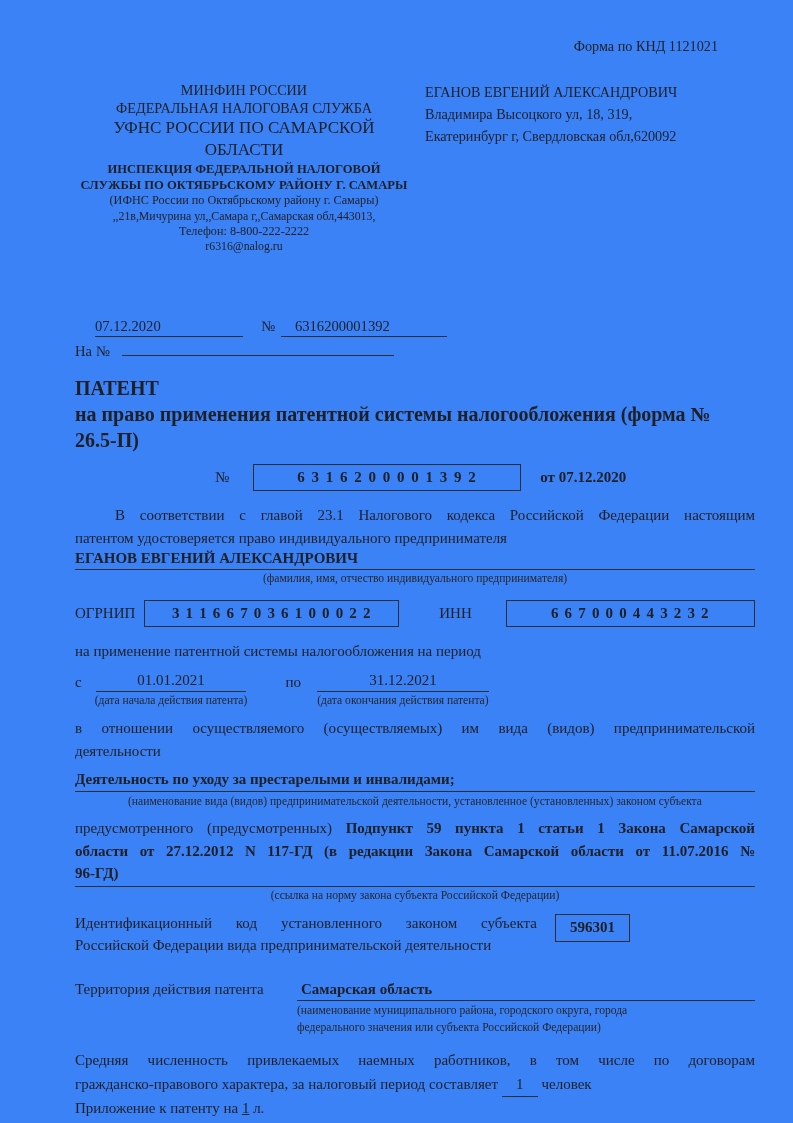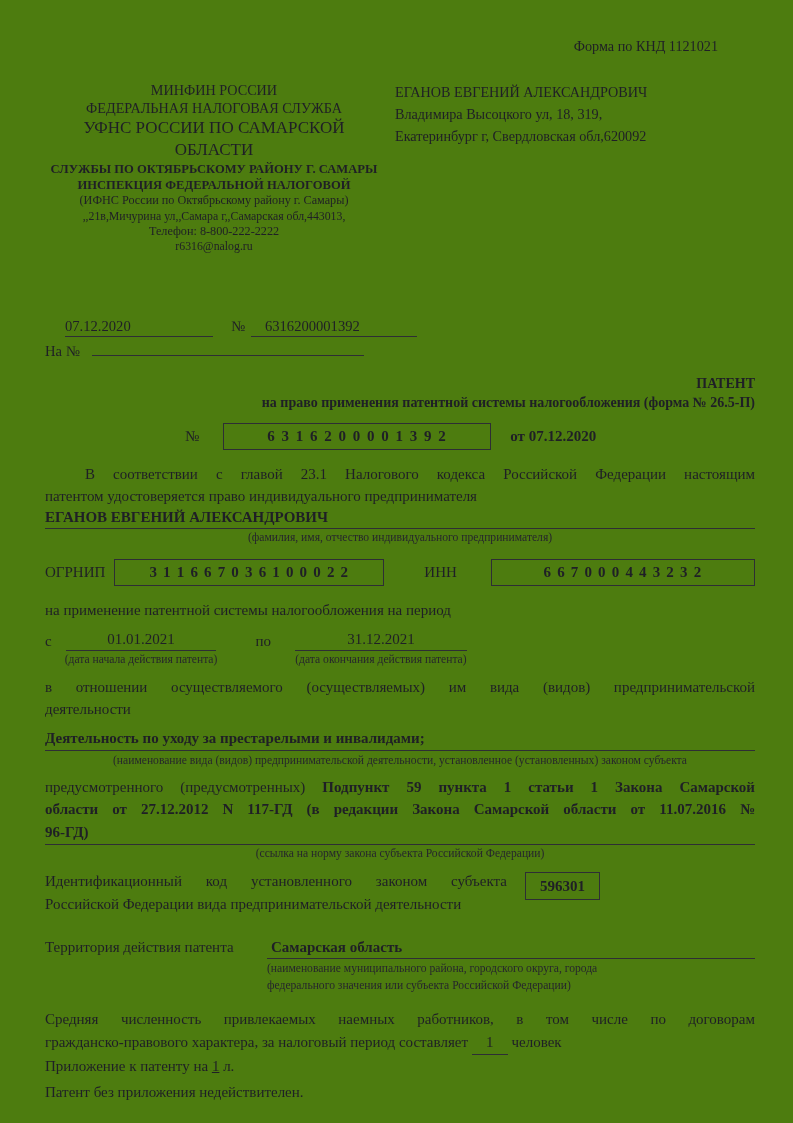--- a/index.html
+++ b/index.html
@@ -1,24 +1,24 @@
 <!DOCTYPE html>
 <html lang="ru"><head>
 <meta charset="utf-8">
 <style>
   html, body { margin: 0; padding: 0; background: #ffffff; }
   .page {
     position: relative;
     width: 793px; height: 1123px;
-    background: #4d7c0f;
+    background: #3b82f6;
     color: #1f1f26;
     font-family: "Liberation Serif", "DejaVu Serif", serif;
     font-size: 15px;
     box-sizing: border-box;
-    padding: 38px 38px 0 45px;
+    padding: 38px 38px 0 75px;
     overflow: hidden;
   }
   .u { border-bottom: 1.4px solid #2e2e34; }
   .rule { border-bottom: 1.7px solid #2e2e34; }
   .bold { font-weight: bold; }
   .caption { font-size: 11.6px; color: #26262c; }
   .just-force { text-align: justify; text-align-last: justify; }
 
   .form-code { text-align: right; padding-right: 37px; font-size: 14.2px; }
 
@@ -36,21 +36,21 @@
   .recipient .r-name { font-size: 14.2px; }
 
   .ref-block { margin-top: 64px; font-size: 14.6px; }
   .ref-line1 { display: flex; align-items: baseline; }
   .ref-date { display: inline-block; width: 148px; padding-bottom: 1px; margin-left: 20px; }
   .ref-no-label { margin-left: 18px; }
   .ref-number { display: inline-block; width: 152px; margin-left: 6px; padding: 0 0 1px 14px; }
   .ref-line2 { display: flex; align-items: baseline; margin-top: 3px; }
   .ref-blank { display: inline-block; width: 272px; margin-left: 12px; height: 15px; }
 
-  .title-block { margin-top: 15px; text-align: right; font-weight: bold; font-size: 14px; line-height: 1.3; }
+  .title-block { margin-top: 15px; text-align: left; font-weight: bold; font-size: 20px; line-height: 1.3; }
 
   .pn-row { display: flex; align-items: center; margin-top: 11px; }
   .pn-label { margin-left: 140px; font-size: 15px; }
   .pn-box { margin-left: 24px; width: 266px; height: 25px; border: 1.7px solid #2e2e34;
             display: flex; align-items: center; justify-content: center;
             font-weight: bold; letter-spacing: 1.5px; font-size: 15px; }
   .pn-date { margin-left: 19px; font-weight: bold; }
 
   .intro { margin-top: 13px; line-height: 1.5; }
   .intro .l1 { text-indent: 40px; }
@@ -67,21 +67,21 @@
   .inn-box { width: 262px; margin-left: 34px; flex: 1 1 auto; }
 
   .period-intro { margin-top: 16px; }
 
   .dates-row { display: flex; align-items: flex-start; margin-top: 12px; }
   .from-label { margin-top: 2px; }
   .date-col { margin-left: 13px; text-align: center; }
   .date-val { display: inline-block; padding-bottom: 2px; text-align: center; }
   .from-col .date-val { width: 150px; }
   .to-label { margin-left: 38px; margin-top: 2px; }
-  .to-col { margin-left: 24px; }
+  .to-col { margin-left: 16px; }
   .to-col .date-val { width: 172px; }
   .date-col .caption { margin-top: 2px; }
 
   .activity-intro { margin-top: 10px; line-height: 1.5; }
   .activity-name { margin-top: 9px; font-weight: bold; padding-bottom: 3px; }
   .cap2 { text-align: center; line-height: 1.45; margin-top: 2px; }
 
   .law-par { margin-top: 6px; line-height: 1.5; padding-bottom: 1px; }
   .law-par .bold { font-weight: bold; }
 
@@ -108,22 +108,22 @@
 
 <div class="page">
 
   <div class="form-code">Форма по КНД 1121021</div>
 
   <div class="header-row">
     <div class="issuer">
       <div>МИНФИН РОССИИ</div>
       <div>ФЕДЕРАЛЬНАЯ НАЛОГОВАЯ СЛУЖБА</div>
       <div>УФНС РОССИИ ПО САМАРСКОЙ ОБЛАСТИ</div>
+      <div>ИНСПЕКЦИЯ ФЕДЕРАЛЬНОЙ НАЛОГОВОЙ</div>
       <div>СЛУЖБЫ ПО ОКТЯБРЬСКОМУ РАЙОНУ Г. САМАРЫ</div>
-      <div>ИНСПЕКЦИЯ ФЕДЕРАЛЬНОЙ НАЛОГОВОЙ</div>
       <div>(ИФНС России по Октябрьскому району г. Самары)</div>
       <div>,,21в,Мичурина ул,,Самара г,,Самарская обл,443013,</div>
       <div>Телефон: 8-800-222-2222</div>
       <div>r6316@nalog.ru</div>
     </div>
     <div class="recipient">
       <div class="r-name">ЕГАНОВ ЕВГЕНИЙ АЛЕКСАНДРОВИЧ</div>
       <div>Владимира Высоцкого ул, 18, 319,</div>
       <div>Екатеринбург г, Свердловская обл,620092</div>
     </div>

